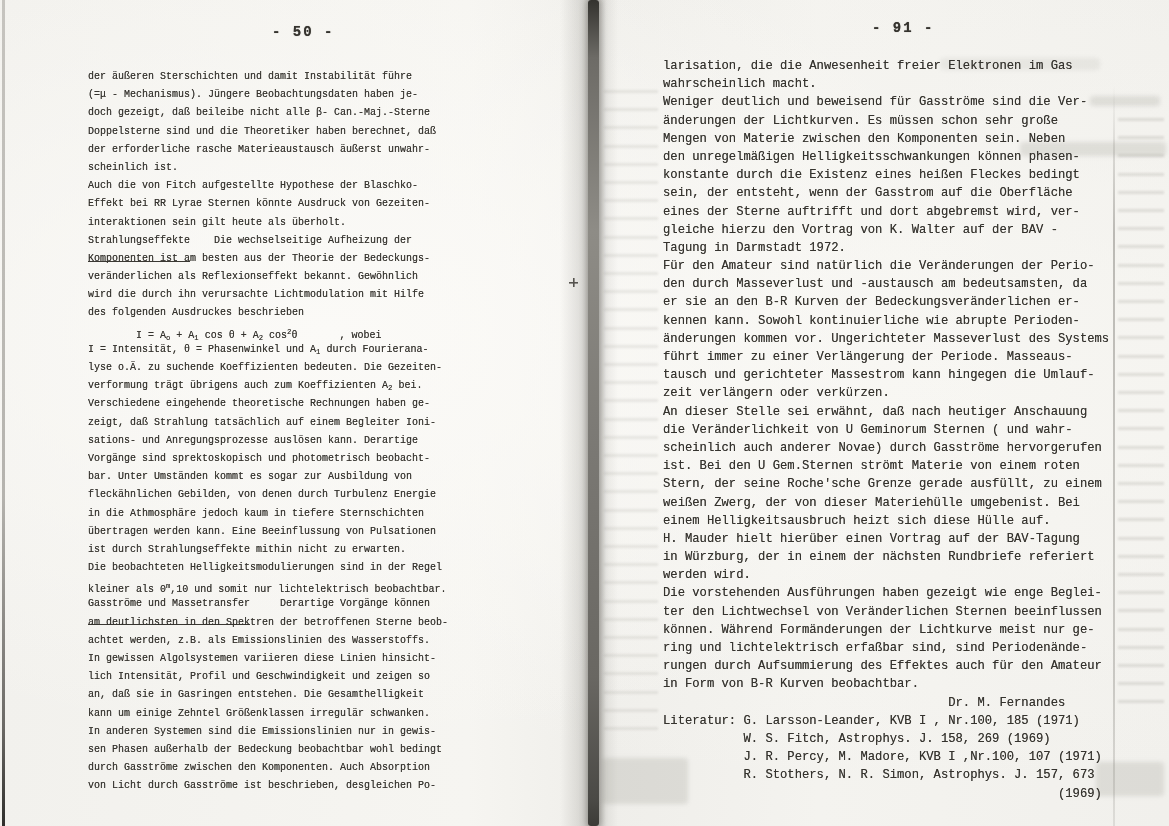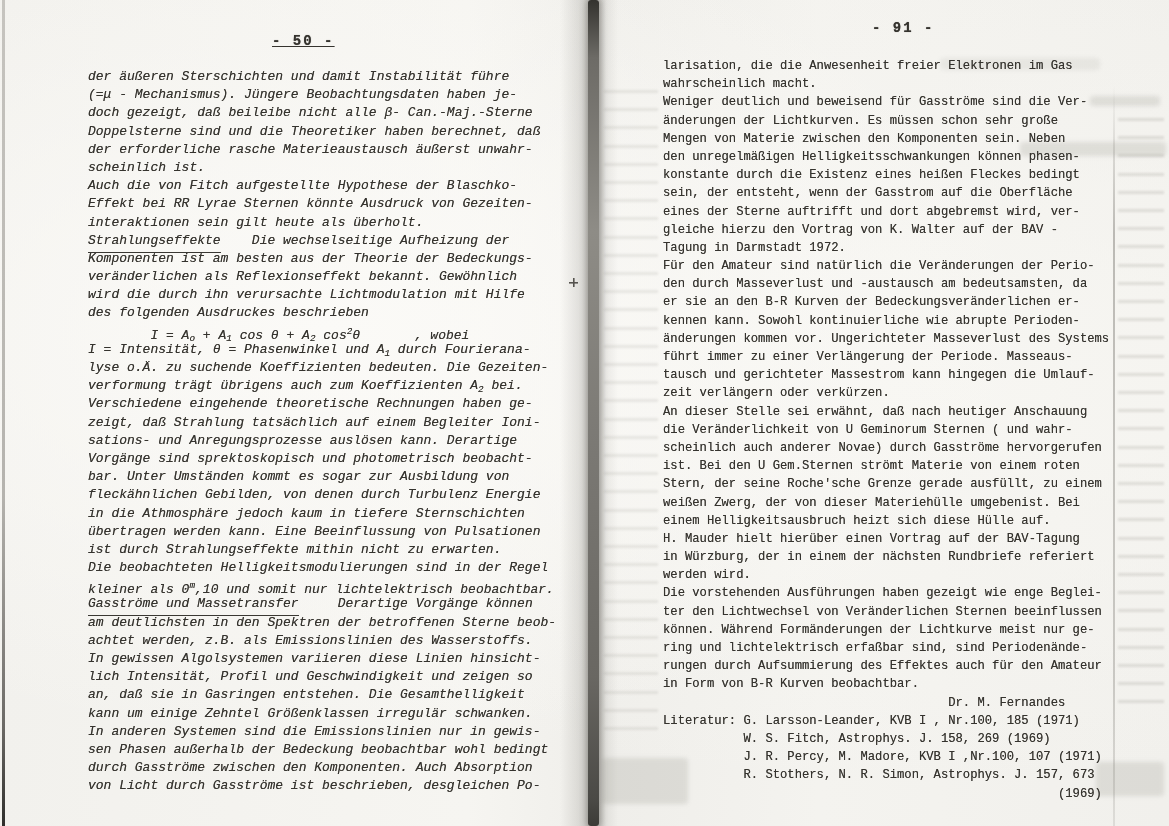--- a/index.html
+++ b/index.html
@@ -9,29 +9,29 @@
     overflow:hidden;
     background:
       radial-gradient(ellipse at 28% 40%, #fbfaf7 0%, rgba(251,250,247,0) 60%),
       radial-gradient(ellipse at 78% 45%, #f7f6f2 0%, rgba(247,246,242,0) 65%),
       linear-gradient(90deg,#f2f1ed 0%, #f6f5f1 40%, #efeeea 52%, #f4f3ef 70%, #f1f0ec 100%);
     font-family:"Liberation Mono","DejaVu Sans Mono",monospace;
     color:#35332e;
   }
   .page{position:absolute;white-space:pre;}
   .tl{height:18.2px;line-height:18.2px;text-shadow:0 0 0.6px rgba(47,45,40,0.65);}
-  #page-50-body{left:88px;top:68px;width:500px;font-size:13px;font-style:italic;}
+  #page-50-body{left:88px;top:68px;width:500px;font-size:10px;}
   #page-51-body{left:663px;top:57px;width:460px;font-size:12.2px;}
   .pagenum{
     position:absolute;font-size:14px;letter-spacing:2px;
     text-shadow:0 0 0.7px rgba(47,45,40,0.8);font-weight:bold;
   }
-  #page-50-num{left:272px;top:33px;text-decoration:underline;}
+  #page-50-num{left:272px;top:24px;}
   #page-51-num{left:872px;top:20px;}
-  .ul{border-bottom:1.4px solid #3a3833;padding-bottom:4px;}
+  .ul{border-bottom:1.4px solid #3a3833;padding-bottom:15px;}
   sub{font-size:0.72em;vertical-align:-0.3em;}
   sup{font-size:0.72em;vertical-align:0.5em;}
 
   
   .gutter-soft{
     position:absolute;left:560px;top:0;width:58px;height:826px;
     background:linear-gradient(90deg, rgba(110,108,102,0) 0%, rgba(110,108,102,0.22) 42%, rgba(80,78,74,0.34) 58%, rgba(110,108,102,0.10) 80%, rgba(110,108,102,0) 100%);
   }
   .gutter-core{
     position:absolute;left:588px;top:0;width:11px;height:826px;

